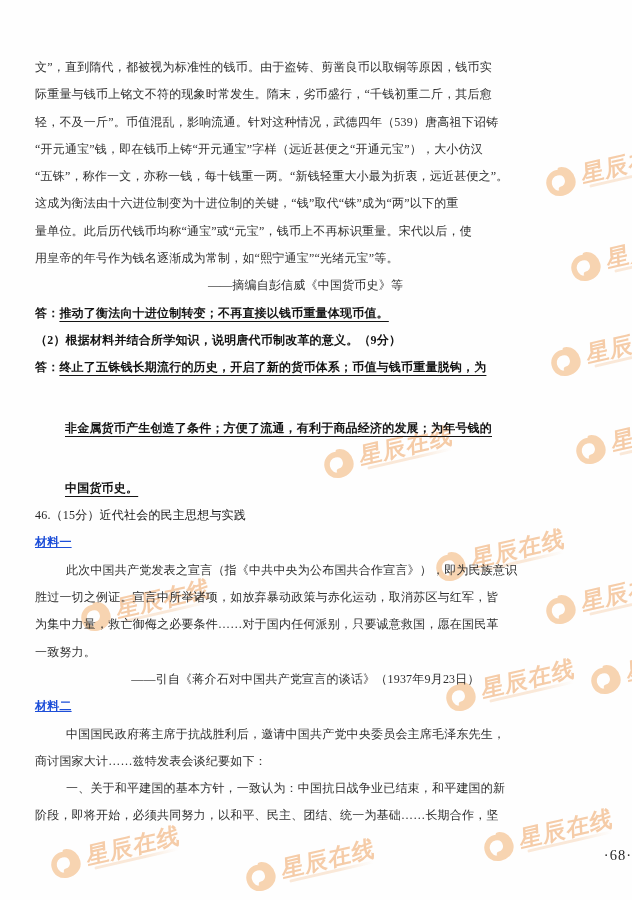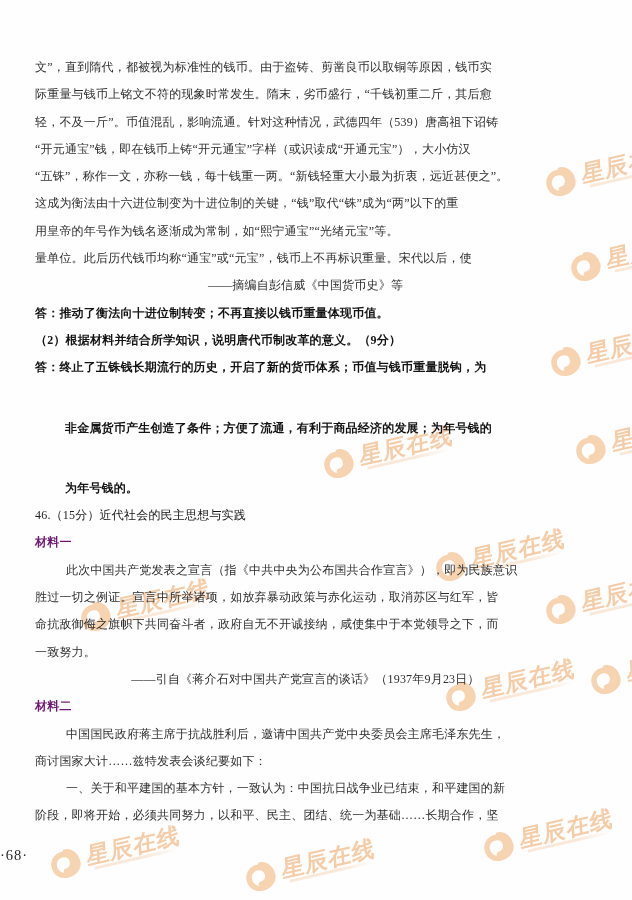--- a/index.html
+++ b/index.html
@@ -38,30 +38,31 @@
   .line {
     height:27.3px; line-height:27.3px;
     font-size:12px; white-space:nowrap;
     letter-spacing:.2px;
   }
   .mat  { color:#2e2e2e; }
   .cite { text-align:center; padding-right:28px; color:#2e2e2e; }
   .q    { font-weight:bold; color:#141414; }
   .ans  { font-weight:bold; color:#141414; }
   .ans .u, .ans.u {
+    text-decoration:underline;
     text-underline-offset:4px;
     text-decoration-thickness:1.3px;
   }
   .ans-cont { padding-left:30px;margin-top:33px; }
   .indent { text-indent:31px; }
   .b { font-weight:normal; color:#141414; }
-  .label { font-weight:bold; color:#701a75; }
+  .label { font-weight:bold; color:#1d4ed8;text-decoration:underline; }
   .page-num {
     position:absolute; top:847px; left:0; right:0;
-    text-align:left; font-size:14.5px; color:#2a2a2a; z-index:2;
+    text-align:right; font-size:14.5px; color:#2a2a2a; z-index:2;
     letter-spacing:1px;
   }
 </style>
 </head>
 <body>
 
 <div class="page">
 
   <div class="wm" style="left:540px;top:150px">
     <svg class="wm-logo" viewBox="0 0 36 36">
@@ -152,44 +153,44 @@
       </svg>
     <span class="wm-text">星辰在线</span>
       <i class="wm-sub"></i>
   </div>
 
   <div class="content">
 
     <div class="line mat">文”，直到隋代，都被视为标准性的钱币。由于盗铸、剪凿良币以取铜等原因，钱币实</div>
     <div class="line mat">际重量与钱币上铭文不符的现象时常发生。隋末，劣币盛行，“千钱初重二斤，其后愈</div>
     <div class="line mat">轻，不及一斤”。币值混乱，影响流通。针对这种情况，武德四年（539）唐高祖下诏铸</div>
-    <div class="line mat">“开元通宝”钱，即在钱币上铸“开元通宝”字样（或识读成“开通元宝”），大小仿汉</div>
+    <div class="line mat">“开元通宝”钱，即在钱币上铸“开元通宝”字样（远近甚便之“开通元宝”），大小仿汉</div>
     <div class="line mat">“五铢”，称作一文，亦称一钱，每十钱重一两。“新钱轻重大小最为折衷，远近甚便之”。</div>
     <div class="line mat">这成为衡法由十六进位制变为十进位制的关键，“钱”取代“铢”成为“两”以下的重</div>
+    <div class="line mat">量单位。此后历代钱币均称“通宝”或“元宝”，钱币上不再标识重量。宋代以后，使</div>
     <div class="line mat">用皇帝的年号作为钱名逐渐成为常制，如“熙宁通宝”“光绪元宝”等。</div>
-    <div class="line mat">量单位。此后历代钱币均称“通宝”或“元宝”，钱币上不再标识重量。宋代以后，使</div>
 
     <div class="line cite">——摘编自彭信威《中国货币史》等</div>
 
 
     <div class="line ans"><span>答：</span><span class="u">推动了衡法向十进位制转变；不再直接以钱币重量体现币值。</span></div>
 
     <div class="line q">（2）根据材料并结合所学知识，说明唐代币制改革的意义。（9分）</div>
 
     <div class="line ans"><span>答：</span><span class="u">终止了五铢钱长期流行的历史，开启了新的货币体系；币值与钱币重量脱钩，为</span></div>
     <div class="line ans ans-cont"><span class="u">非金属货币产生创造了条件；方便了流通，有利于商品经济的发展；为年号钱的</span></div>
-    <div class="line ans ans-cont"><span class="u">为年号钱的。</span></div>
+    <div class="line ans ans-cont"><span class="u">中国货币史。</span></div>
 
     <div class="line"><span>46.（15分）</span><span class="b">近代社会的民主思想与实践</span></div>
 
     <div class="line label">材料一</div>
 
     <div class="line mat indent">此次中国共产党发表之宣言（指《中共中央为公布国共合作宣言》），即为民族意识</div>
     <div class="line mat">胜过一切之例证。宣言中所举诸项，如放弃暴动政策与赤化运动，取消苏区与红军，皆</div>
-    <div class="line mat">命抗敌御侮之旗帜下共同奋斗者，政府自无不开诚接纳，咸使集中于本党领导之下，而</div>
+    <div class="line mat">为集中力量，救亡御侮之必要条件……对于国内任何派别，只要诚意救国，愿在国民革</div>
     <div class="line mat">一致努力。</div>
 
     <div class="line cite">——引自《蒋介石对中国共产党宣言的谈话》（1937年9月23日）</div>
 
     <div class="line label">材料二</div>
 
     <div class="line mat indent">中国国民政府蒋主席于抗战胜利后，邀请中国共产党中央委员会主席毛泽东先生，</div>
     <div class="line mat">商讨国家大计……兹特发表会谈纪要如下：</div>
     <div class="line mat indent">一、关于和平建国的基本方针，一致认为：中国抗日战争业已结束，和平建国的新</div>
     <div class="line mat">阶段，即将开始，必须共同努力，以和平、民主、团结、统一为基础……长期合作，坚</div>

